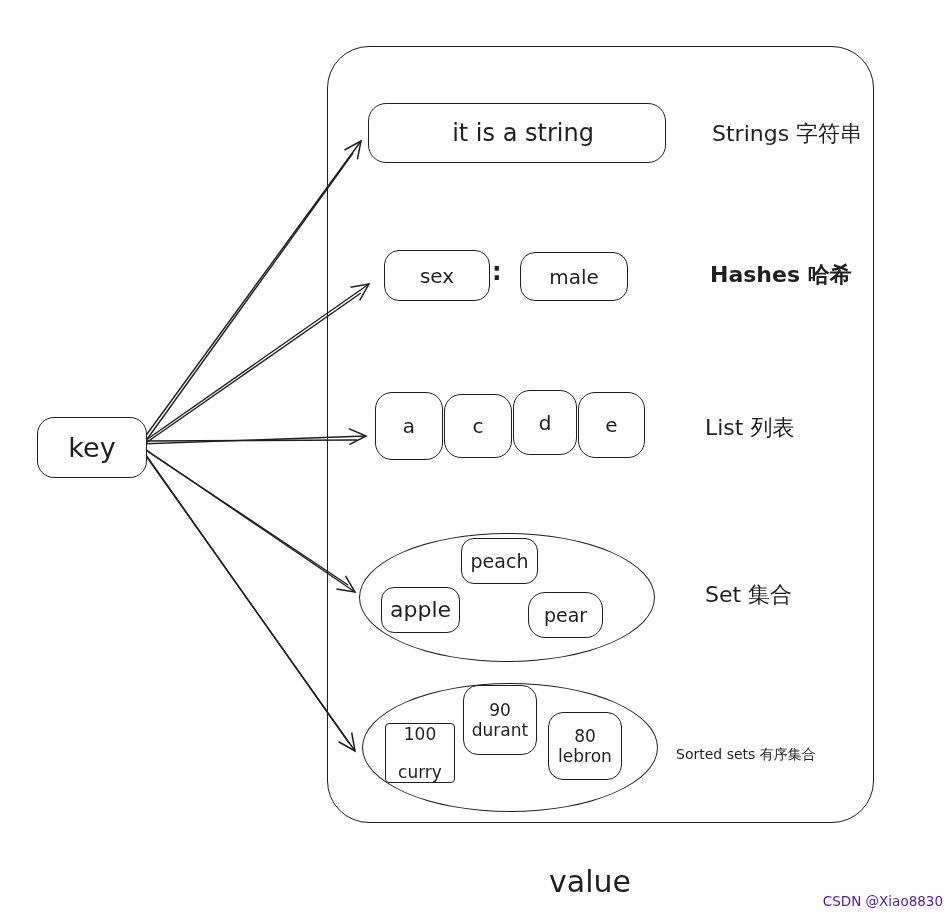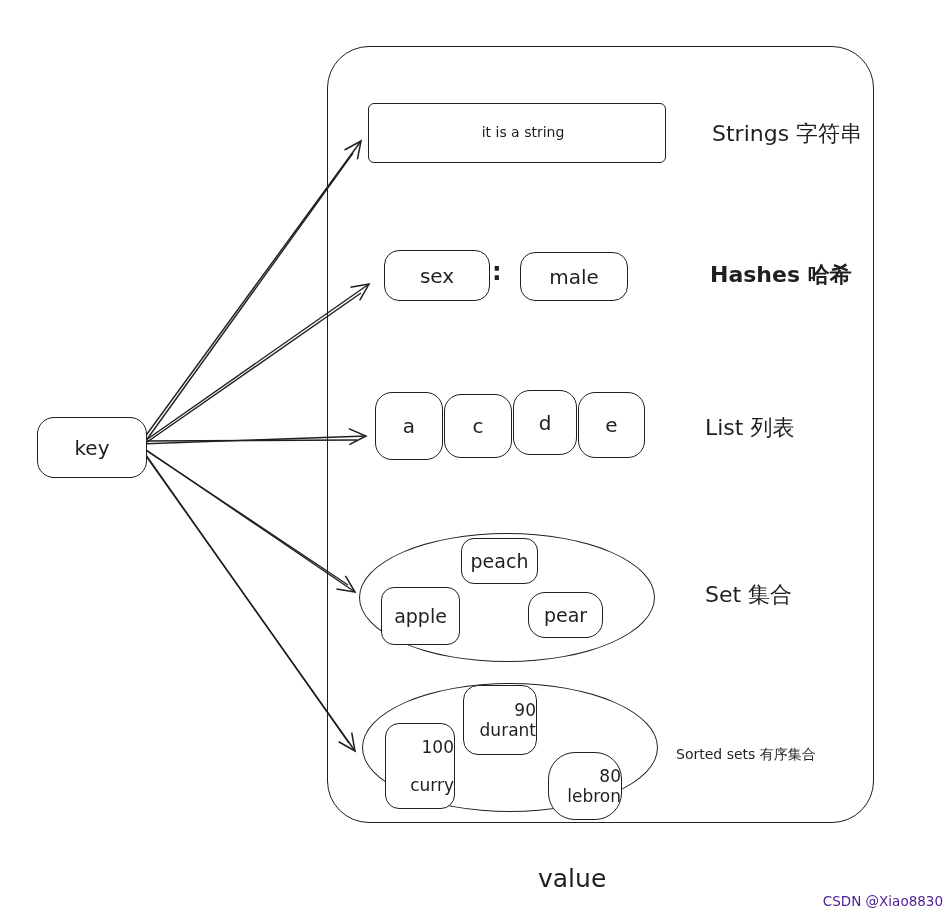--- a/index.html
+++ b/index.html
@@ -25,24 +25,24 @@
     z-index:3;font-size:20px;line-height:1.1;text-align:center;
   }
   .ellipse{
     position:absolute;border:1.6px solid #1f1f1f;border-radius:50%;
     background:transparent;box-sizing:border-box;z-index:3;
   }
   .type-label{
     position:absolute;z-index:3;font-size:22px;white-space:nowrap;
   }
   .colon{position:absolute;z-index:3;font-size:24px;font-weight:bold;}
-  .two-line{flex-direction:column;font-size:17px;gap:1px;align-items:flex-end;}
+  .two-line{flex-direction:column;font-size:17px;gap:1px;}
   .value-label{
-    position:absolute;left:538px;top:864px;width:150px;
-    font-size:25px;z-index:3;
+    position:absolute;left:515px;top:864px;width:150px;text-align:center;
+    font-size:30px;z-index:3;
   }
   .watermark{
     position:absolute;right:6px;top:893px;font-size:13.5px;
     color:#4c1d95;z-index:3;
   }
 </style>
 </head>
 <body>
 
 <div class="canvas">
@@ -60,27 +60,27 @@
       <line x1="140" y1="447" x2="361" y2="293"></line>
       <line x1="139" y1="444" x2="366" y2="436" marker-end="url(#ah)"></line>
       <line x1="139" y1="441" x2="357" y2="440"></line>
       <line x1="139" y1="445" x2="355" y2="592" marker-end="url(#ah)"></line>
       <line x1="141" y1="447" x2="348" y2="585"></line>
       <line x1="139" y1="446" x2="355" y2="751" marker-end="url(#ah)"></line>
       <line x1="141" y1="448" x2="349" y2="743"></line>
     </g>
   </svg>
 
-  <div class="box" style="left:37px;top:417px;width:110px;height:61px;border-radius:17px;font-size:20px;">
+  <div class="box" style="left:37px;top:417px;width:110px;height:61px;border-radius:17px;font-size:27px;">
     <span>key</span>
   </div>
 
   <div class="big-rect"></div>
 
-  <div class="box" style="left:368px;top:103px;width:298px;height:60px;border-radius:6px;font-size:14px;padding-left:12px;">
+  <div class="box" style="left:368px;top:103px;width:298px;height:60px;border-radius:18px;font-size:24px;padding-left:12px;">
     <span>it is a string</span>
   </div>
   <div class="type-label" style="left:712px;top:119px;">Strings 字符串</div>
 
   <div class="box" style="left:377px;top:250px;width:106px;height:51px;border-radius:15px;margin-left:7px;">
     <span>sex</span>
   </div>
   <div class="colon" style="left:492px;top:258px;">:</div>
   <div class="box" style="left:520px;top:252px;width:108px;height:49px;border-radius:15px;">
     <span>male</span>
@@ -98,38 +98,38 @@
   </div>
   <div class="box" style="left:578px;top:392px;width:67px;height:66px;border-radius:17px;">
     <span>e</span>
   </div>
   <div class="type-label" style="left:705px;top:413px;">List 列表</div>
 
   <div class="ellipse" style="left:359px;top:533px;width:296px;height:129px;"></div>
   <div class="box" style="left:461px;top:538px;width:77px;height:46px;border-radius:13px;font-size:19px;">
     <span>peach</span>
   </div>
-  <div class="box" style="left:381px;top:587px;width:79px;height:58px;border-radius:13px;font-size:19px;">
+  <div class="box" style="left:381px;top:587px;width:79px;height:46px;border-radius:13px;font-size:22px;">
     <span>apple</span>
   </div>
   <div class="box" style="left:528px;top:592px;width:75px;height:46px;border-radius:17px;font-size:19px;">
     <span>pear</span>
   </div>
   <div class="type-label" style="left:705px;top:580px;">Set 集合</div>
 
   <div class="ellipse" style="left:362px;top:683px;width:296px;height:129px;"></div>
-  <div class="box two-line" style="left:385px;top:723px;width:70px;height:86px;border-radius:14px;gap:19px;">
+  <div class="box two-line" style="left:385px;top:723px;width:70px;height:60px;border-radius:4px;gap:19px;">
     <span>100</span>
     <span>curry</span>
   </div>
   <div class="box two-line" style="left:463px;top:685px;width:74px;height:70px;border-radius:15px;">
     <span>90</span>
     <span>durant</span>
   </div>
-  <div class="box two-line" style="left:548px;top:712px;width:74px;height:68px;border-radius:27px;margin-top:40px;">
+  <div class="box two-line" style="left:548px;top:712px;width:74px;height:68px;border-radius:15px;">
     <span>80</span>
     <span>lebron</span>
   </div>
   <div class="type-label" style="left:676px;top:746px;font-size:14px;">Sorted sets 有序集合</div>
 
   <div class="value-label">value</div>
 
   <div class="watermark">CSDN @Xiao8830</div>
 
 </div>

